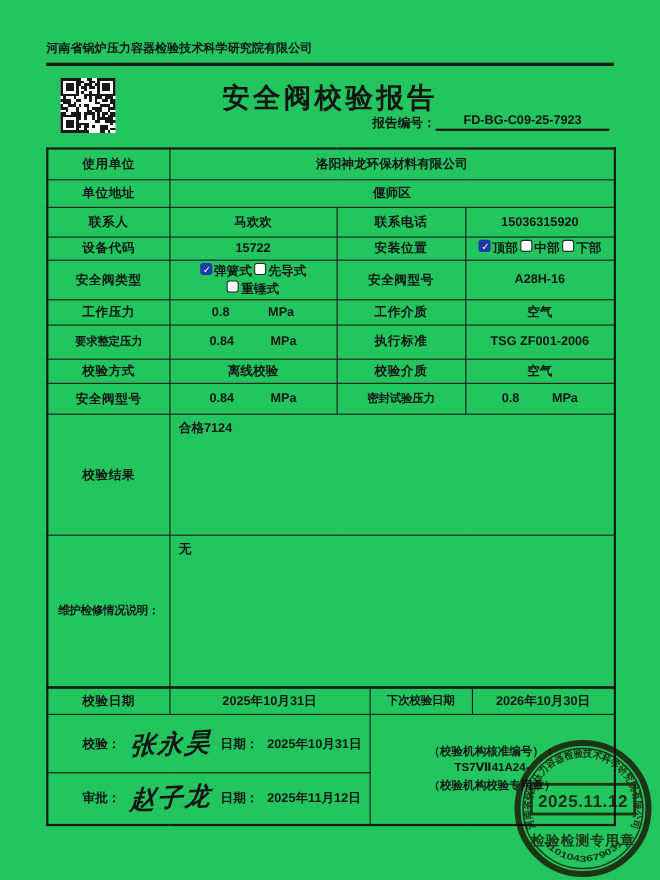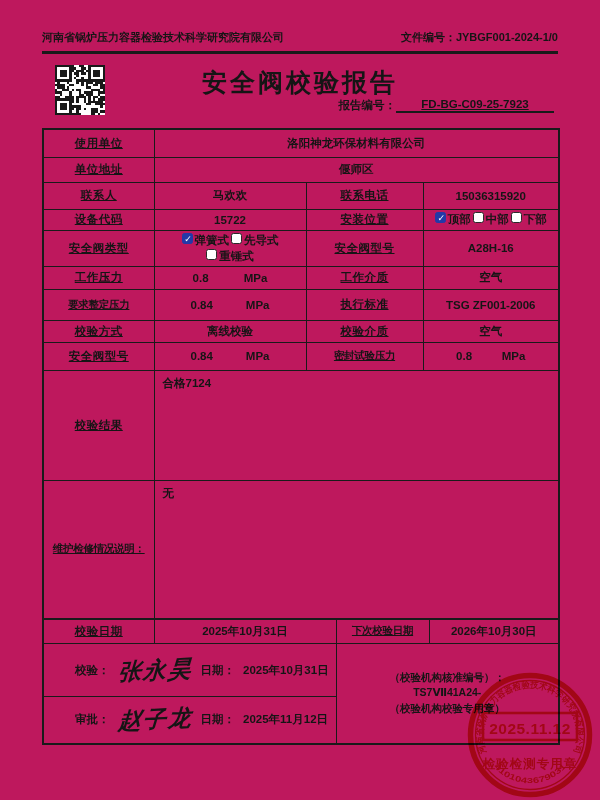--- a/index.html
+++ b/index.html
@@ -1,36 +1,36 @@
 <!DOCTYPE html>
 <html><head>
 <meta charset="utf-8">
 <style>
   * { margin:0; padding:0; box-sizing:border-box; }
   html,body { width:600px; height:800px; }
   body { font-family:"Liberation Sans","DejaVu Sans",sans-serif; background:#ffffff; color:#151515; }
-  .page { position:relative; width:600px; height:800px; background:#be185d; padding:0 42px; overflow:hidden; font-weight:bold; }
+  .page { position:relative; width:600px; height:800px; background:#22c55e; padding:6px 42px; overflow:hidden; font-weight:bold; }
 
   
   .tophdr { display:flex; justify-content:space-between; align-items:flex-end; padding-top:30px; font-size:11px; }
   .rule { border-bottom:3px solid #1a1a1a; margin-top:6px; }
 
   
   .mid { position:relative; height:70px; }
   .qr { position:absolute; left:13px; top:11px; width:50px; height:50px; }
   .doc-title { text-align:center; font-size:25px; letter-spacing:3px; padding-top:12px; }
   .report-line { position:absolute; right:4px; top:44px; display:flex; align-items:center; font-size:11.5px; }
-  .report-value { width:158px; border-bottom:2px solid #1a1a1a; text-align:center; padding-bottom:1px;text-decoration:underline; }
+  .report-value { width:158px; border-bottom:2px solid #1a1a1a; text-align:center; padding-bottom:1px; }
 
   
   table { border-collapse:collapse; width:516px; table-layout:fixed; }
   table.t1 { border:2.4px solid #1a1a1a; margin-top:4px; }
   table.t2 { border:2.4px solid #1a1a1a; margin-top:-2.4px; }
   td { border:1.7px solid #1a1a1a; font-size:11.5px; text-align:center; vertical-align:middle; padding:2px 3px; overflow:hidden; }
-  td.lbl { letter-spacing:0.5px;text-decoration:underline; }
+  td.lbl { letter-spacing:0.5px; }
   td.small { font-size:10.5px; letter-spacing:-0.3px; }
   td.topleft { text-align:left; vertical-align:top; padding:5px 8px; }
   .pcell { display:flex; justify-content:space-evenly; align-items:center; }
 
   
   .optline { display:flex; flex-wrap:wrap; justify-content:center; align-items:center; row-gap:1px; }
   .cb { display:inline-block; width:11px; height:11px; border:1.6px solid #2a2a2a; border-radius:2.5px; margin-right:2px; position:relative; background:#fff; flex:none; }
   .cb.checked { background:#2239a8; border-color:#2239a8; }
   .cb.checked::after { content:"\2713"; position:absolute; left:0; top:0; width:11px; height:11px; color:#fff; font-size:9px; line-height:11px; text-align:center; font-weight:bold; }
   .opt { display:inline-flex; align-items:flex-start; margin:0 1px; }
@@ -43,23 +43,20 @@
   
   .stamp { position:absolute; left:458px; top:663px; width:144px; height:144px; mix-blend-mode:multiply; opacity:0.93; z-index:5; pointer-events:none; }
 </style>
 </head>
 <body>
 
 <div class="page">
 
   <div class="tophdr">
     <span>河南省锅炉压力容器检验技术科学研究院有限公司</span>
-    <span>
-      <span>文件编号：</span><span>JYBGF001-2024-1/0</span>
-    </span>
   </div>
   <div class="rule"></div>
 
   <div class="mid">
     <div class="qr">
       <svg viewBox="0 0 21 21" width="50" height="50" shape-rendering="crispEdges">
           <rect x="0" y="0" width="21" height="21" fill="#fdfdfd"></rect>
           <rect x="7" y="0" width="1" height="1" fill="#181818"></rect>
           <rect x="10" y="0" width="1" height="1" fill="#181818"></rect>
           <rect x="11" y="0" width="1" height="1" fill="#181818"></rect>

